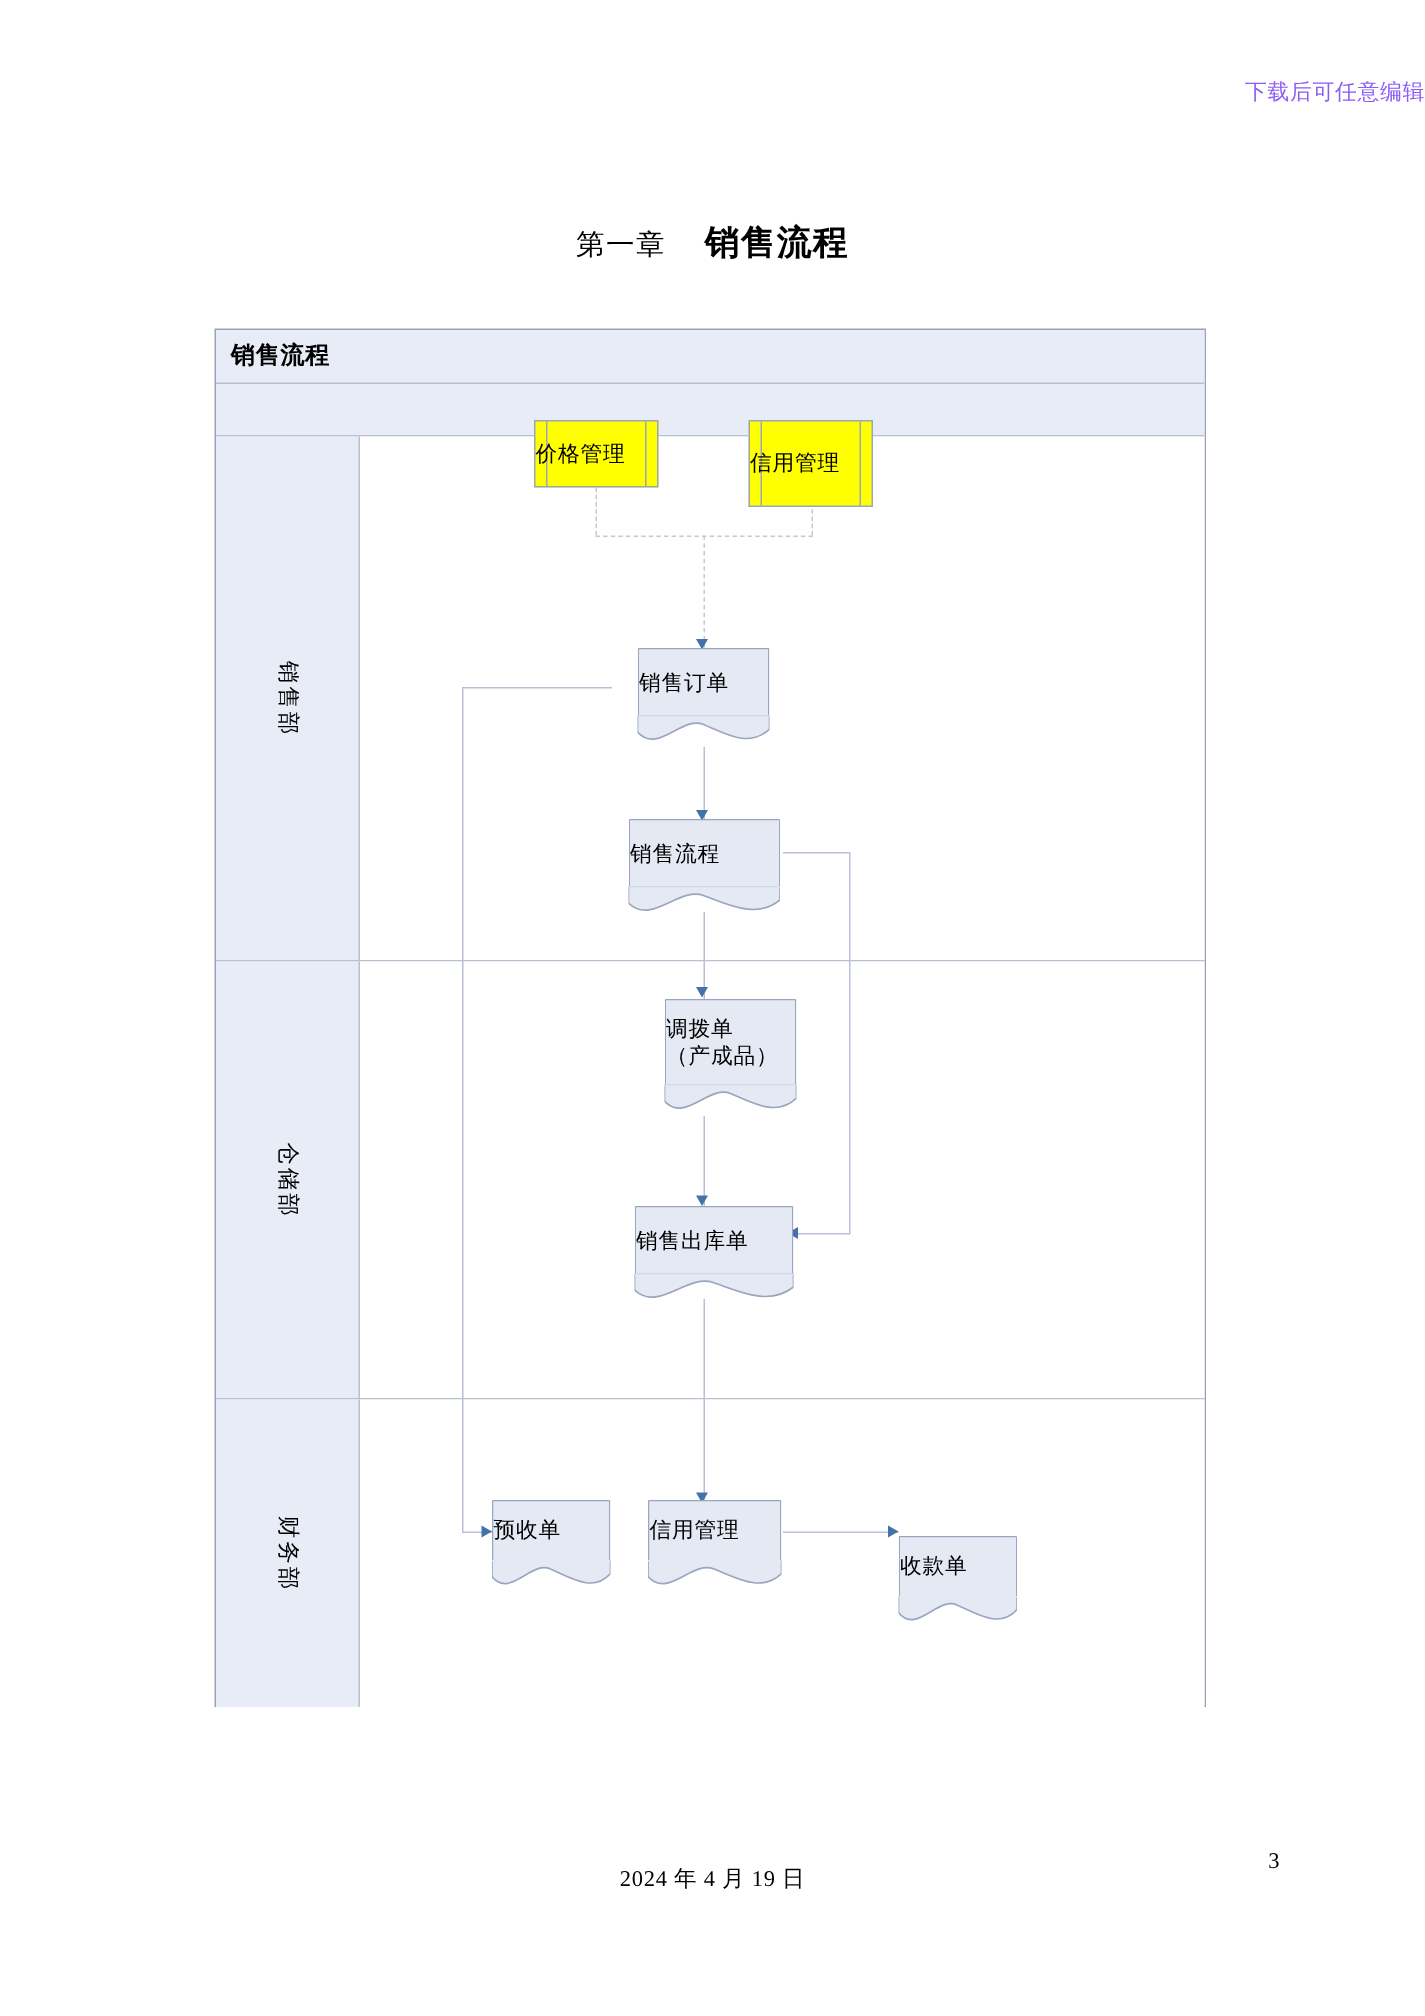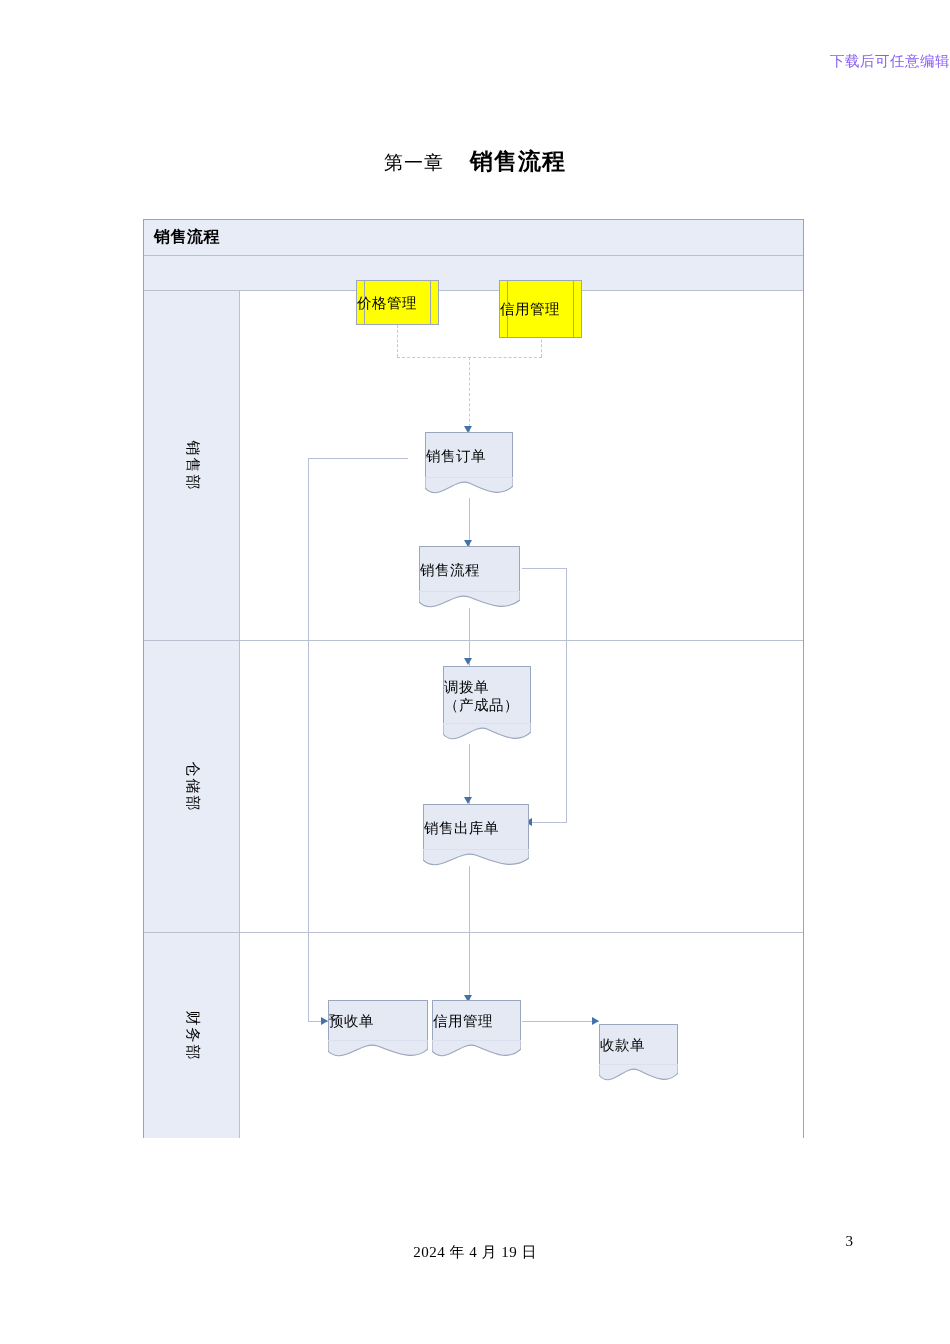--- a/index.html
+++ b/index.html
@@ -347,21 +347,21 @@
   </div>
 
   <div class="node doc" style="left:279px; top:584px; width:106px; height:46px;">
     <div class="txt">销售出库单</div>
     <svg class="wave" viewBox="0 0 103 20" preserveAspectRatio="none">
       <path d="M0,0 L0,11 C16,26 34,0 51,6 C68,12 87,22 103,9 L103,0 Z" fill="#e4e9f4" stroke="#9aa6bd" stroke-width="1.1"></path>
       <line x1="0" y1="0" x2="103" y2="0" stroke="#e4e9f4" stroke-width="1.6"></line>
     </svg>
   </div>
 
-  <div class="node doc" style="left:184px; top:780px; width:100px; height:41px;">
+  <div class="node doc" style="left:184px; top:780px; width:79px; height:41px;">
     <div class="txt">预收单</div>
     <svg class="wave" viewBox="0 0 81 20" preserveAspectRatio="none">
       <path d="M0,0 L0,11 C12,26 27,0 40,6 C54,12 69,22 81,9 L81,0 Z" fill="#e4e9f4" stroke="#9aa6bd" stroke-width="1.1"></path>
       <line x1="0" y1="0" x2="81" y2="0" stroke="#e4e9f4" stroke-width="1.6"></line>
     </svg>
   </div>
 
   <div class="node doc" style="left:288px; top:780px; width:89px; height:41px;">
     <div class="txt">信用管理</div>
     <svg class="wave" viewBox="0 0 91 20" preserveAspectRatio="none">

